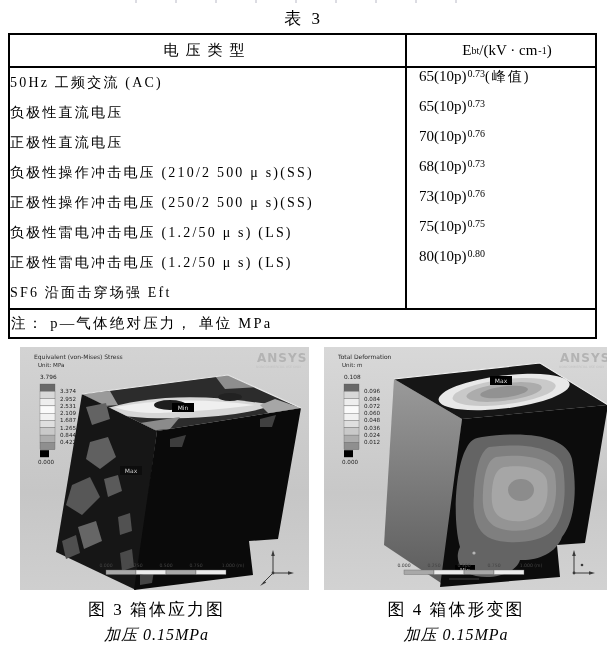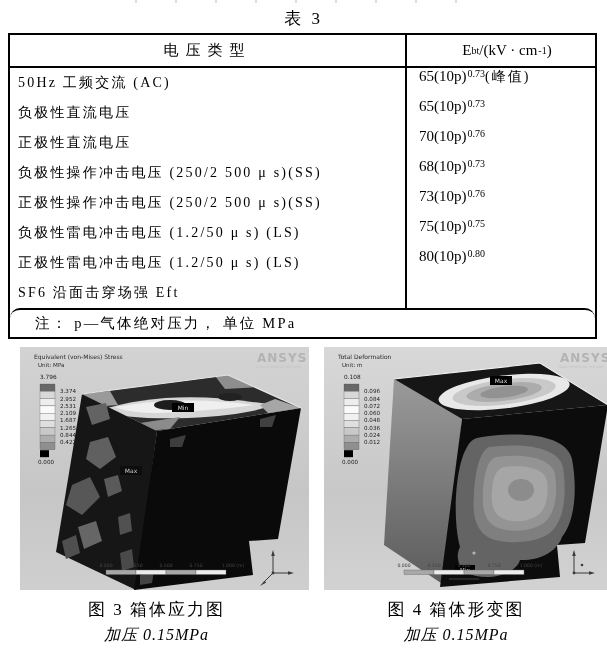--- a/index.html
+++ b/index.html
@@ -20,28 +20,28 @@
     position:absolute;left:8px;top:33px;width:589px;
     border:2.5px solid #000;box-sizing:border-box;background:#fff;
   }
   .thead{display:flex;height:31px;border-bottom:2.5px solid #000;gap:12px;}
   .hc1{width:397px;border-right:2.5px solid #000;box-sizing:border-box;
        display:flex;align-items:center;justify-content:center;
        font-size:15px;letter-spacing:7px;}
   .hc2{flex:1;display:flex;align-items:center;justify-content:center;font-size:15px;}
   .trow{display:flex;height:30px;}
   .c1{width:397px;border-right:2.5px solid #000;box-sizing:border-box;
-      display:flex;align-items:center;padding-left:8px;
+      display:flex;align-items:center;padding-left:0;
       font-size:14px;letter-spacing:2.2px;white-space:nowrap;}
   .c2{flex:1;display:flex;padding-left:12px;
       font-size:15px;white-space:nowrap;}
   .exp{font-size:10px;margin-left:1px;}
   .peak{font-size:14px;letter-spacing:2px;margin-left:0;}
   .tnote{height:27px;border-top:2.5px solid #000;display:flex;align-items:center;
-      padding-left:25px;font-size:14.5px;letter-spacing:2.2px;border-radius:10px;}
+      padding-left:1px;font-size:14.5px;letter-spacing:2.2px;}
   .fig{position:absolute;top:347px;padding-left:12px;}
   .fig-left{left:8px;}
   .fig-right{left:312px;}
   .cap{position:absolute;top:598px;text-align:center;line-height:1.45;}
   .cap-left{left:12px;width:289px;}
   .cap-right{left:312px;width:288px;}
   .cap .l1{font-size:17px;letter-spacing:2px;}
   .cap .l2{font-size:16px;letter-spacing:1px;font-style:italic;}
   svg text{font-family:"DejaVu Sans","Liberation Sans",sans-serif;}
 </style>
@@ -80,21 +80,21 @@
       </div>
   </div>
   <div class="trow">
     <div class="c1">正极性直流电压</div>
     <div class="c2">
         <span>70(10p)</span>
         <sup class="exp">0.76</sup>
       </div>
   </div>
   <div class="trow">
-    <div class="c1">负极性操作冲击电压 (250/2 500 μ s)(SS)</div>
+    <div class="c1">负极性操作冲击电压 (210/2 500 μ s)(SS)</div>
     <div class="c2">
         <span>68(10p)</span>
         <sup class="exp">0.73</sup>
       </div>
   </div>
   <div class="trow">
     <div class="c1">正极性操作冲击电压 (250/2 500 μ s)(SS)</div>
     <div class="c2">
         <span>73(10p)</span>
         <sup class="exp">0.76</sup>

